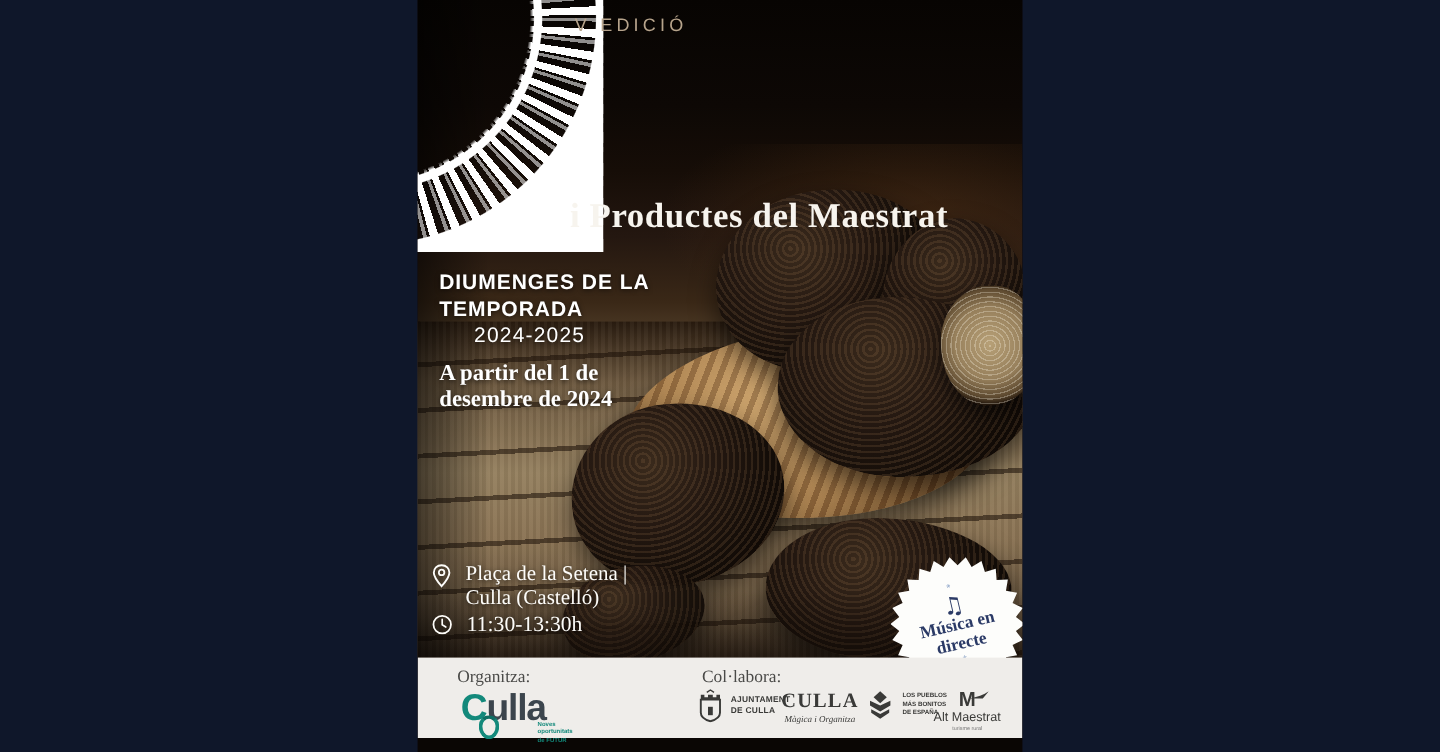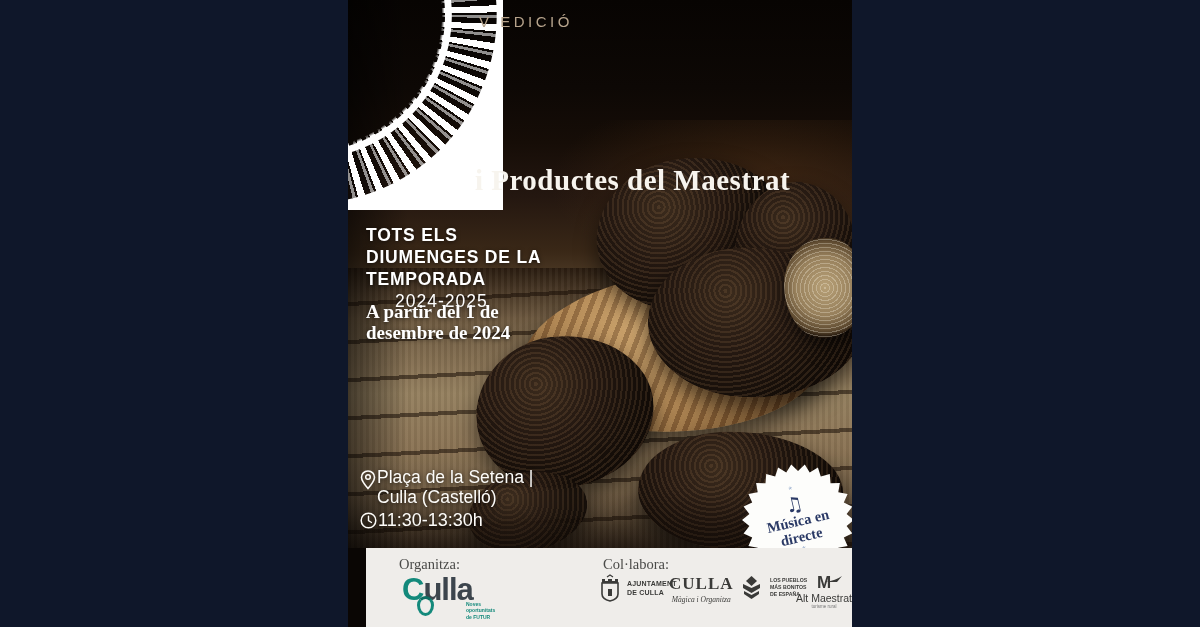--- a/index.html
+++ b/index.html
@@ -73,38 +73,38 @@
      letter-spacing:0.5px; white-space:nowrap; }
 
   .sched { position:absolute; left:18px; top:224px; color:#fff;
      font-size:17.5px; font-weight:700; letter-spacing:0.8px; line-height:1.26;
      text-shadow:0 1px 4px rgba(0,0,0,.6); }
   .sched .years { font-weight:400; letter-spacing:1px;margin-left:29px; }
   .startdate { position:absolute; left:18px; top:301px; color:#fff;
      font-family:"Liberation Serif", serif; font-size:19px; font-weight:700; line-height:1.12;
      text-shadow:0 1px 4px rgba(0,0,0,.6); }
 
-  .meta { position:absolute; color:#fdfcf9; font-family:Liberation Sans, sans-serif;
-     text-shadow:0 1px 4px rgba(0,0,0,.65); display:flex; gap:1px; align-items:flex-start; }
+  .meta { position:absolute; color:#fdfcf9; font-family:Liberation Serif, serif;
+     text-shadow:0 1px 4px rgba(0,0,0,.65); display:flex; gap:12px; align-items:flex-start; }
   .meta.loc { left:12px; top:468px; font-size:17.5px; line-height:1.12; }
   .meta.time { left:12px; top:510px; font-size:18px; }
   .meta svg { flex:0 0 auto; margin-top:2px; }
 
   
   .badge { position:absolute; left:394px; top:464px; width:112px; height:112px;
      background:#fdfdfb; filter:drop-shadow(0 3px 6px rgba(0,0,0,.4));
      display:flex; align-items:center; justify-content:center; }
   .badge-inner { transform:rotate(-13deg); text-align:center; color:#2b3a66; }
   .badge-inner .note { font-family:"DejaVu Sans", sans-serif; font-size:20px; line-height:1; display:block; }
   .badge-inner .btxt { font-family:"Liberation Serif", serif; font-weight:700;
      font-size:14.5px; line-height:1.1; display:block; }
   .badge-inner .spark { color:#8fa6c9; font-size:9px; line-height:1; display:block; }
 
   
-  .footer { position:absolute; left:18px; top:548px; width:504px; height:79px; background:#efedea; }
+  .footer { position:absolute; left:0; top:548px; width:504px; height:67px; background:#efedea; }
   .f-label { position:absolute; color:#4a4a48; font-family:"Liberation Serif", serif; font-size:14.5px; }
   .lab-org { left:33px; top:8px; }
   .lab-col { left:237px; top:8px; }
 
   .logo-culla { position:absolute; left:36px; top:26px; width:120px; height:46px; }
   .logo-culla .word { font-size:31px; font-weight:700; letter-spacing:-1px; color:#3c454d; line-height:1; }
   .logo-culla .word .c { color:#13897b; }
   .logo-culla .tag { position:absolute; left:64px; top:27px; color:#13897b;
      font-size:5px; line-height:1.25; font-weight:700; }
   .logo-culla .swirl { position:absolute; left:15px; top:22px; width:17px; height:20px;
@@ -146,21 +146,20 @@
       <div class="fg-shadow"></div>
       <div class="left-vignette"></div>
     </div>
 
     <div class="mandala"></div>
 
     <div class="edition">V EDICIÓ</div>
     <div class="title-3">i Productes del Maestrat</div>
 
     <div class="sched">
-      <div>TOTS ELS</div>
       <div>DIUMENGES DE LA</div>
       <div>TEMPORADA</div>
       <div class="years">2024-2025</div>
     </div>
     <div class="startdate">
       <div>A partir del 1 de</div>
       <div>desembre de 2024</div>
     </div>
 
     <div class="meta loc">

